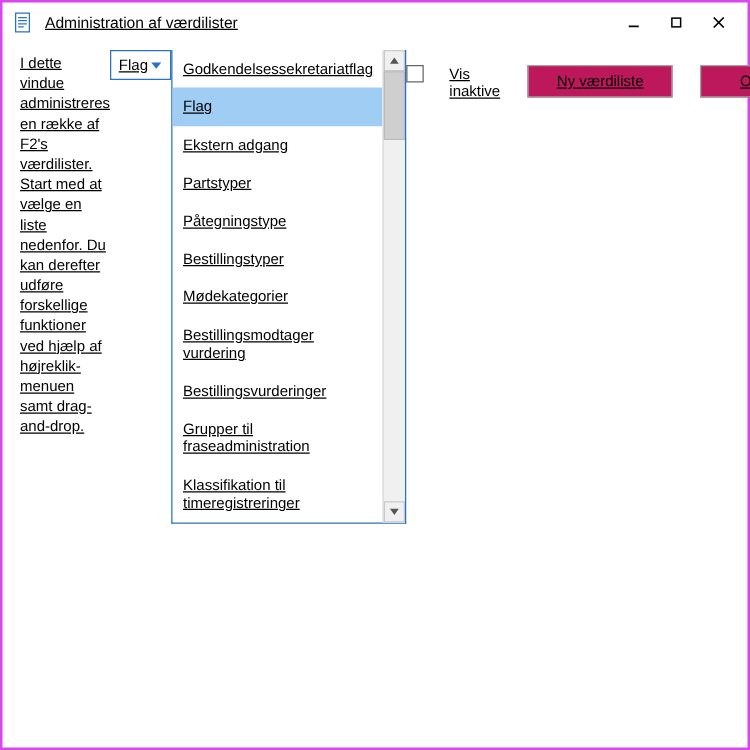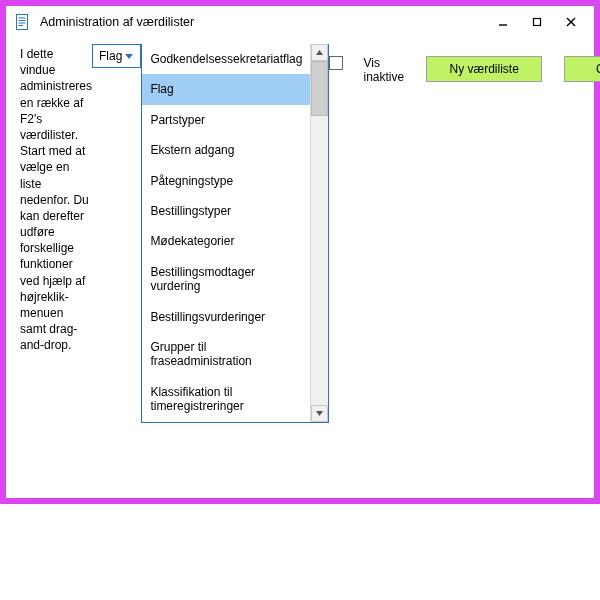--- a/index.html
+++ b/index.html
@@ -7,25 +7,26 @@
     padding: 0;
     width: 600px;
     height: 600px;
     font-family: "Segoe UI", Tahoma, sans-serif;
     font-size: 12px;
     background: #fff;
     color: #000;
   }
   .window {
     width: 600px;
-    height: 504px;
-    border: 6px solid #d946ef;
+    height: 600px;
+    border: 2px solid #d946ef;
     box-sizing: border-box;
     display: flex;
     flex-direction: column;
+    text-decoration: underline;
   }
   .titlebar {
     height: 32px;
     display: flex;
     align-items: center;
     padding: 0 6px 0 8px;
     font-size: 12.5px;
   }
   .titlebar .icon {
     width: 18px;
@@ -142,21 +143,21 @@
     margin-right: 4px;
   }
   .chk-lbl {
     flex: 1;
     font-size: 12px;
   }
   .btn {
     min-width: 90px;
     height: 24px;
     border: 1px solid #a0a0a0;
-    background: #bef264;
+    background: #be185d;
     font-size: 12px;
     padding: 0 12px;
     display: flex;
     align-items: center;
     justify-content: center;
     margin-left: 6px;
   }
   .btn.ok {
     min-width: 55px;
   }
@@ -207,22 +208,22 @@
         <svg width="10" height="10" viewBox="0 0 10 10">
             <polygon points="1,3 9,3 5,8" fill="#2a72c8"></polygon>
           </svg>
       </span>
     </div>
 
     <div class="dropdown-wrap">
       <div class="dropdown-list" id="dropdown-list">
           <div class="item">Godkendelsessekretariatflag</div>
           <div class="item selected">Flag</div>
+          <div class="item">Ekstern adgang</div>
           <div class="item">Partstyper</div>
-          <div class="item">Ekstern adgang</div>
           <div class="item">Påtegningstype</div>
           <div class="item">Bestillingstyper</div>
           <div class="item">Mødekategorier</div>
           <div class="item">Bestillingsmodtager vurdering</div>
           <div class="item">Bestillingsvurderinger</div>
           <div class="item">Grupper til fraseadministration</div>
           <div class="item">Klassifikation til timeregistreringer</div>
         </div>
 
       <div class="scrollbar">

